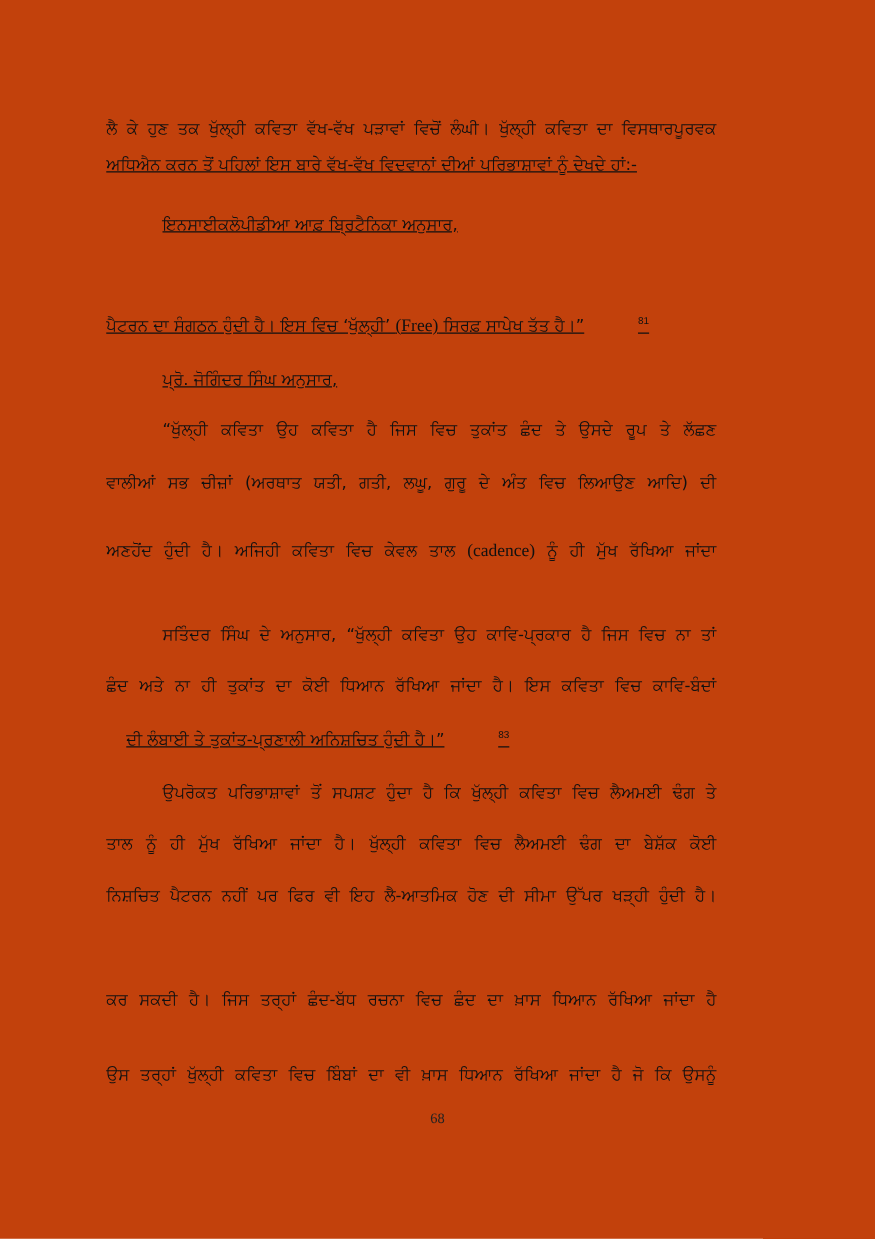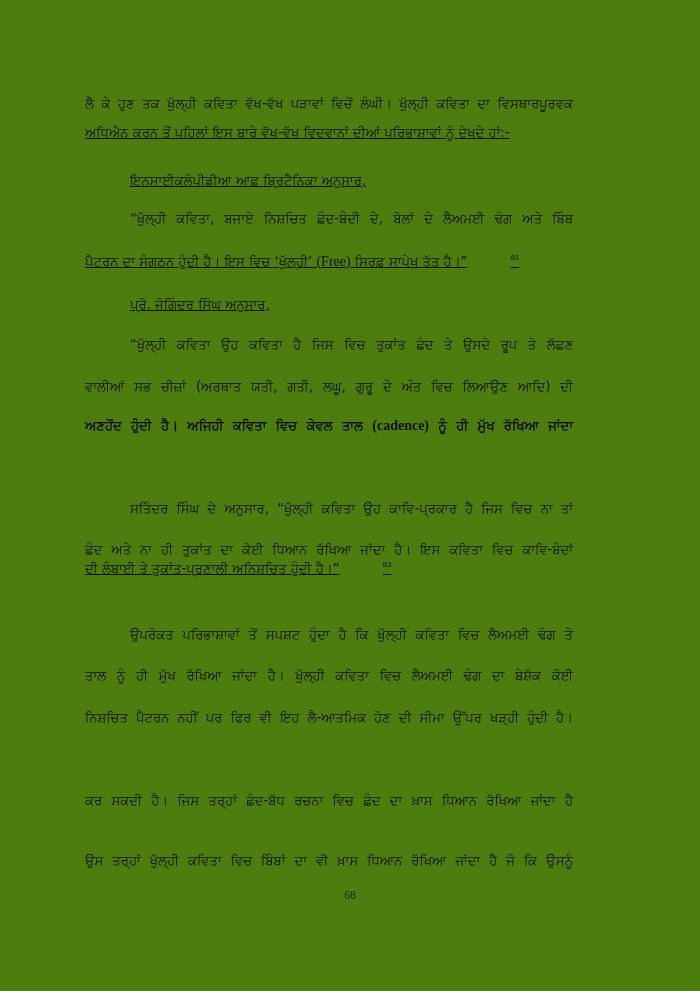--- a/index.html
+++ b/index.html
@@ -14,21 +14,21 @@
       overflow: hidden;
       font-family: "DejaVu Sans", sans-serif;
       color: #111111;
     }
     .page {
       position: absolute;
       left: 0;
       top: 0;
       width: 700px;
       height: 991px;
-      background: #4d7c0f;
+      background: #c2410c;
     }
     .line {
       position: absolute;
       left: 85px;
       width: 488px;
       font-size: 13.2px;
       line-height: 18px;
       white-space: nowrap;
       text-align: justify;
       text-align-last: justify;
@@ -67,36 +67,35 @@
 <body>
 
 <div class="page">
 
   <div class="line" style="top:95px;">ਲੈ ਕੇ ਹੁਣ ਤਕ ਖੁੱਲ੍ਹੀ ਕਵਿਤਾ ਵੱਖ-ਵੱਖ ਪੜਾਵਾਂ ਵਿਚੋਂ ਲੰਘੀ। ਖੁੱਲ੍ਹੀ ਕਵਿਤਾ ਦਾ ਵਿਸਥਾਰਪੂਰਵਕ</div>
 
   <div class="line last" style="top:124px;">ਅਧਿਐਨ ਕਰਨ ਤੋਂ ਪਹਿਲਾਂ ਇਸ ਬਾਰੇ ਵੱਖ-ਵੱਖ ਵਿਦਵਾਨਾਂ ਦੀਆਂ ਪਰਿਭਾਸ਼ਾਵਾਂ ਨੂੰ ਦੇਖਦੇ ਹਾਂ:-</div>
 
   <div class="line indent last" style="top:172px;">ਇਨਸਾਈਕਲੋਪੀਡੀਆ ਆਫ਼ ਬ੍ਰਿਟੈਨਿਕਾ ਅਨੁਸਾਰ,</div>
 
-  <div class="line indent" style="top:210px;">“ਖੁੱਲ੍ਹੀ ਕਵਿਤਾ, ਬਜਾਏ ਨਿਸ਼ਚਿਤ ਛੰਦ-ਬੰਦੀ ਦੇ, ਬੋਲਾਂ ਦੇ ਲੈਅਮਈ ਢੰਗ ਅਤੇ ਬਿੰਬ</div>
   <div class="line last" style="top:253px;">
     <span>ਪੈਟਰਨ ਦਾ ਸੰਗਠਨ ਹੁੰਦੀ ਹੈ। ਇਸ ਵਿਚ ‘ਖੁੱਲ੍ਹੀ’ </span><span class="latin">(Free)</span><span> ਸਿਰਫ਼ ਸਾਪੇਖ ਤੱਤ ਹੈ।”</span><sup class="fn">81</sup>
   </div>
 
   <div class="line indent last" style="top:296px;">ਪ੍ਰੋ. ਜੋਗਿੰਦਰ ਸਿੰਘ ਅਨੁਸਾਰ,</div>
 
   <div class="line indent" style="top:336px;">“ਖੁੱਲ੍ਹੀ ਕਵਿਤਾ ਉਹ ਕਵਿਤਾ ਹੈ ਜਿਸ ਵਿਚ ਤੁਕਾਂਤ ਛੰਦ ਤੇ ਉਸਦੇ ਰੂਪ ਤੇ ਲੱਛਣ</div>
   <div class="line" style="top:378px;">ਵਾਲੀਆਂ ਸਭ ਚੀਜ਼ਾਂ (ਅਰਥਾਤ ਯਤੀ, ਗਤੀ, ਲਘੂ, ਗੁਰੂ ਦੇ ਅੰਤ ਵਿਚ ਲਿਆਉਣ ਆਦਿ) ਦੀ</div>
-  <div class="line" style="top:417px;font-weight:bold;">
+  <div class="line" style="top:433px;">
     <span>ਅਣਹੋਂਦ ਹੁੰਦੀ ਹੈ। ਅਜਿਹੀ ਕਵਿਤਾ ਵਿਚ ਕੇਵਲ ਤਾਲ </span><span class="latin">(cadence)</span><span> ਨੂੰ ਹੀ ਮੁੱਖ ਰੱਖਿਆ ਜਾਂਦਾ</span>
   </div>
 
   <div class="line indent" style="top:500px;">ਸਤਿੰਦਰ ਸਿੰਘ ਦੇ ਅਨੁਸਾਰ, “ਖੁੱਲ੍ਹੀ ਕਵਿਤਾ ਉਹ ਕਾਵਿ-ਪ੍ਰਕਾਰ ਹੈ ਜਿਸ ਵਿਚ ਨਾ ਤਾਂ</div>
   <div class="line" style="top:541px;">ਛੰਦ ਅਤੇ ਨਾ ਹੀ ਤੁਕਾਂਤ ਦਾ ਕੋਈ ਧਿਆਨ ਰੱਖਿਆ ਜਾਂਦਾ ਹੈ। ਇਸ ਕਵਿਤਾ ਵਿਚ ਕਾਵਿ-ਬੰਦਾਂ</div>
-  <div class="line last" style="top:560px;">
+  <div class="line last" style="top:584px;margin-left:16px;">
     <span>ਦੀ ਲੰਬਾਈ ਤੇ ਤੁਕਾਂਤ-ਪ੍ਰਣਾਲੀ ਅਨਿਸ਼ਚਿਤ ਹੁੰਦੀ ਹੈ।”</span><sup class="fn">83</sup>
   </div>
 
   <div class="line indent" style="top:626px;">ਉਪਰੋਕਤ ਪਰਿਭਾਸ਼ਾਵਾਂ ਤੋਂ ਸਪਸ਼ਟ ਹੁੰਦਾ ਹੈ ਕਿ ਖੁੱਲ੍ਹੀ ਕਵਿਤਾ ਵਿਚ ਲੈਅਮਈ ਢੰਗ ਤੇ</div>
   <div class="line" style="top:667px;">ਤਾਲ ਨੂੰ ਹੀ ਮੁੱਖ ਰੱਖਿਆ ਜਾਂਦਾ ਹੈ। ਖੁੱਲ੍ਹੀ ਕਵਿਤਾ ਵਿਚ ਲੈਅਮਈ ਢੰਗ ਦਾ ਬੇਸ਼ੱਕ ਕੋਈ</div>
   <div class="line" style="top:709px;">ਨਿਸ਼ਚਿਤ ਪੈਟਰਨ ਨਹੀਂ ਪਰ ਫਿਰ ਵੀ ਇਹ ਲੈ-ਆਤਮਿਕ ਹੋਣ ਦੀ ਸੀਮਾ ਉੱਪਰ ਖੜ੍ਹੀ ਹੁੰਦੀ ਹੈ।</div>
   <div class="line" style="top:792px;">ਕਰ ਸਕਦੀ ਹੈ। ਜਿਸ ਤਰ੍ਹਾਂ ਛੰਦ-ਬੱਧ ਰਚਨਾ ਵਿਚ ਛੰਦ ਦਾ ਖ਼ਾਸ ਧਿਆਨ ਰੱਖਿਆ ਜਾਂਦਾ ਹੈ</div>
   <div class="line" style="top:852px;">ਉਸ ਤਰ੍ਹਾਂ ਖੁੱਲ੍ਹੀ ਕਵਿਤਾ ਵਿਚ ਬਿੰਬਾਂ ਦਾ ਵੀ ਖ਼ਾਸ ਧਿਆਨ ਰੱਖਿਆ ਜਾਂਦਾ ਹੈ ਜੋ ਕਿ ਉਸਨੂੰ</div>
 
   <div class="page-number">68</div>

